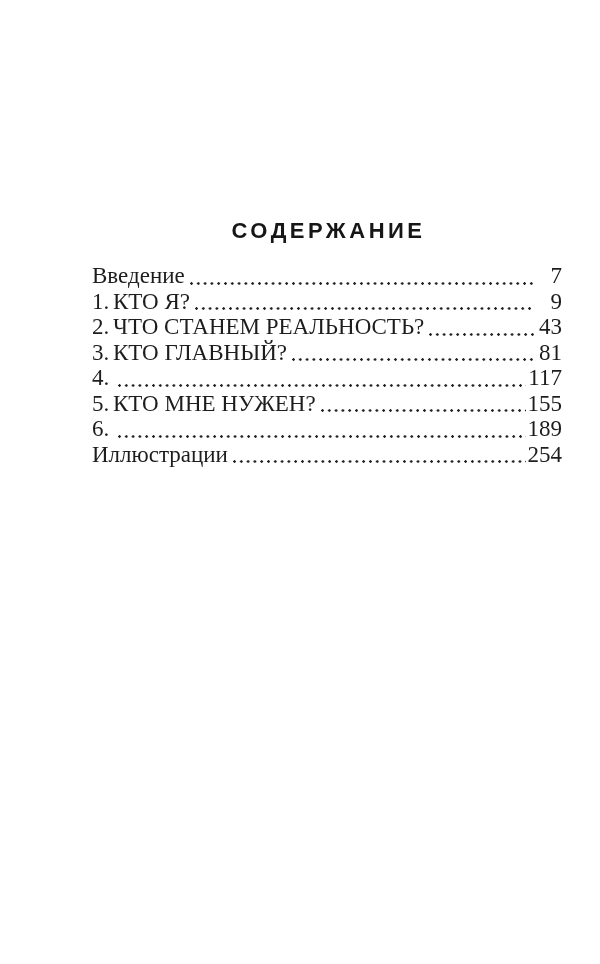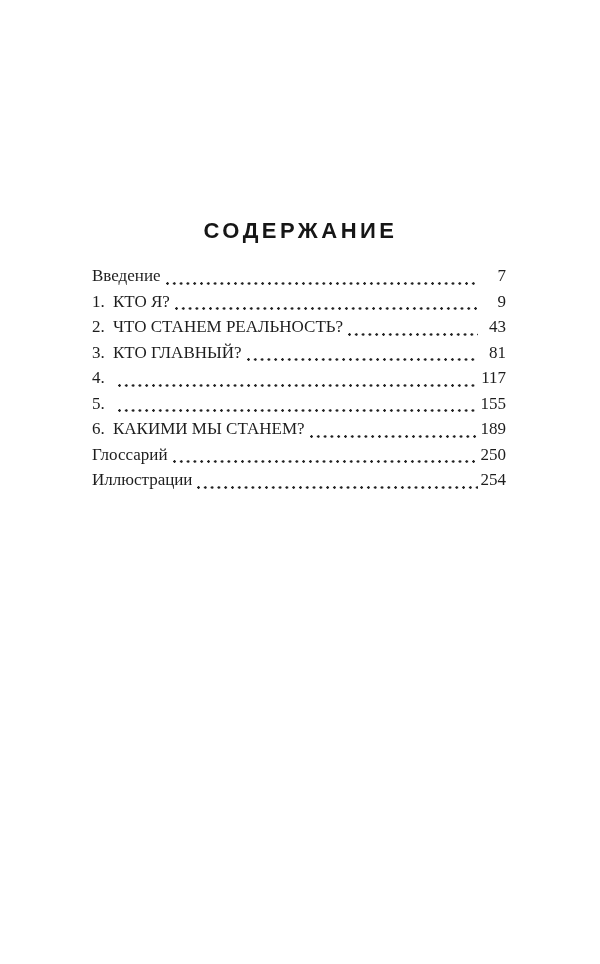--- a/index.html
+++ b/index.html
@@ -8,40 +8,40 @@
     width: 600px;
     height: 964px;
     font-family: "Liberation Serif", serif;
     color: #1d1d1d;
     overflow: hidden;
   }
   .page {
     width: 600px;
     height: 964px;
     background: #ffffff;
-    padding: 218px 94px 0 92px;
+    padding: 218px 38px 0 92px;
   }
   .toc-title {
     font-family: "Liberation Sans", sans-serif;
     font-weight: 700;
     font-size: 22px;
     line-height: 26px;
     letter-spacing: 3.5px;
     color: #161616;
     text-align: center;
     
     padding-left: 3px;
   }
   .toc-list {
     margin-top: 19px;
   }
   .toc-row {
     display: flex;
     align-items: baseline;
-    font-size: 17px;
+    font-size: 23px;
     line-height: 25.5px;
     color: #1d1d1d;
     white-space: nowrap;
   }
   .num {
     display: inline-block;
     min-width: 21px;
   }
   .num:empty { display: none; }
   .label { flex: 0 0 auto; }
@@ -100,39 +100,33 @@
     </div>
 
     <div class="toc-row">
       <span class="num">4.</span>
       <span class="leader"></span>
       <span class="pagenum">117</span>
     </div>
 
     <div class="toc-row">
       <span class="num">5.</span>
+      <span class="label">КТО МНЕ НУЖЕН?</span>
       <span class="leader"></span>
       <span class="pagenum">155</span>
     </div>
 
     <div class="toc-row">
       <span class="num">6.</span>
-      <span class="label">КАКИМИ МЫ СТАНЕМ?</span>
       <span class="leader"></span>
       <span class="pagenum">189</span>
     </div>
 
 
 
-    <div class="toc-row">
-
-      <span class="label">Глоссарий</span>
-      <span class="leader"></span>
-      <span class="pagenum">250</span>
-    </div>
 
     <div class="toc-row">
 
       <span class="label">Иллюстрации</span>
       <span class="leader"></span>
       <span class="pagenum">254</span>
     </div>
 
   </div>
 </div>

